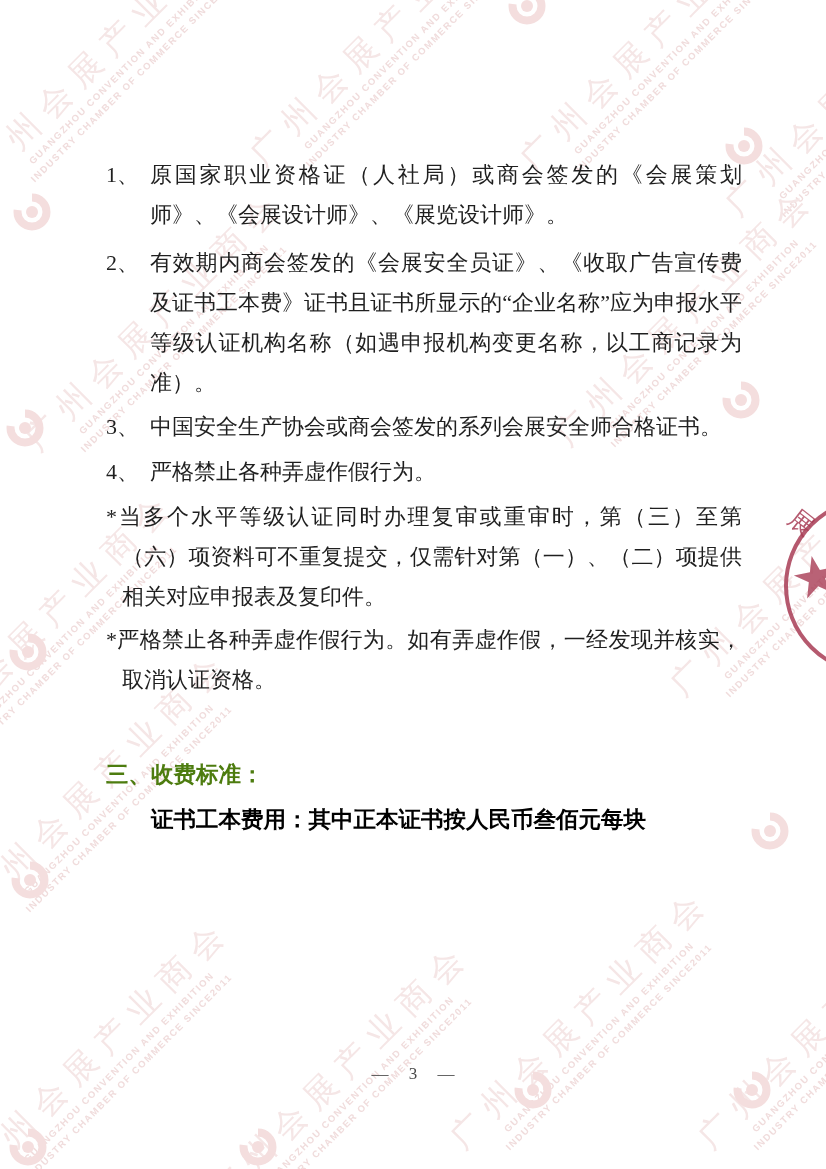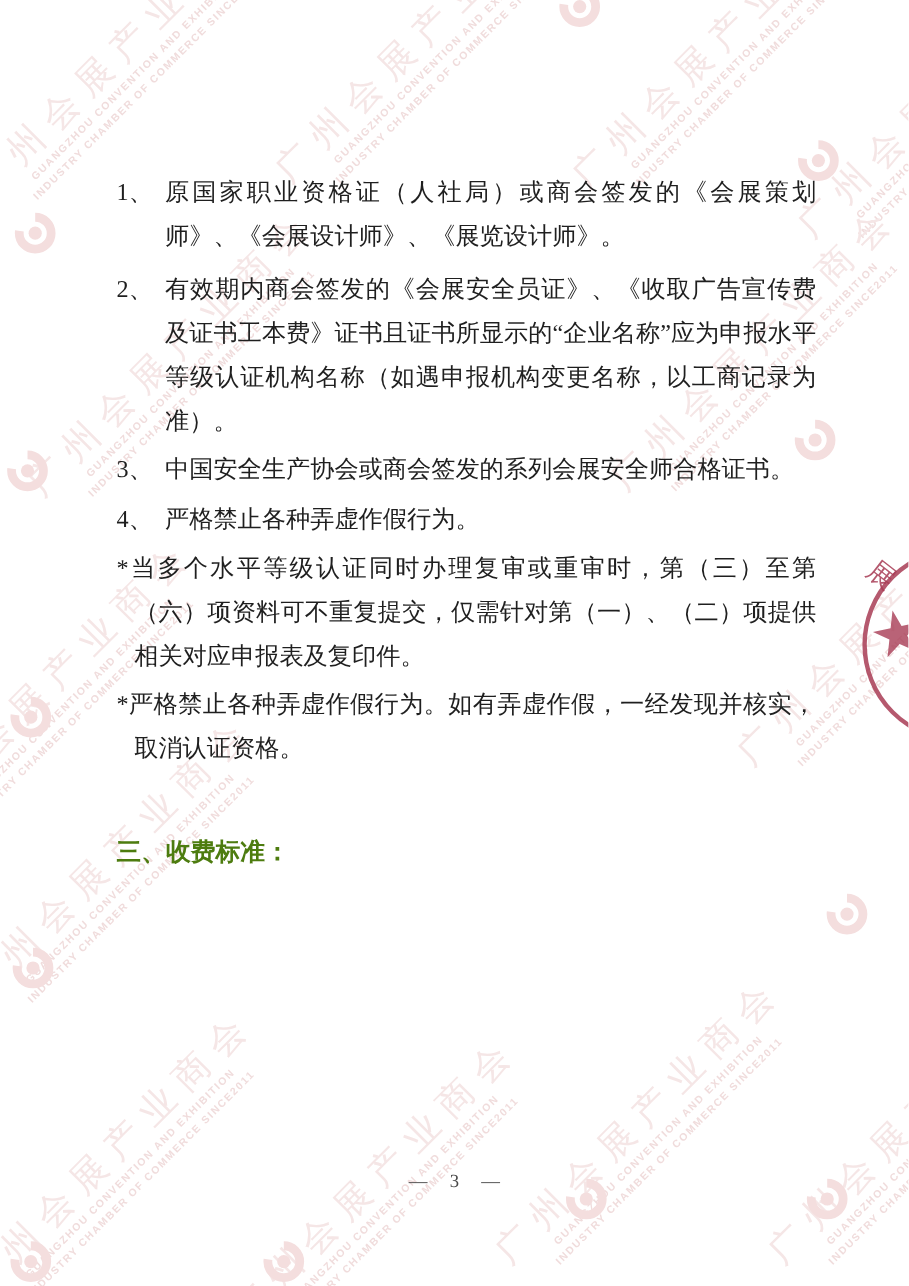--- a/index.html
+++ b/index.html
@@ -222,20 +222,21 @@
       <span class="num">4、</span>
       <span class="txt">严格禁止各种弄虚作假行为。</span>
     </div>
 
 
     <p class="note">*当多个水平等级认证同时办理复审或重审时，第（三）至第（六）项资料可不重复提交，仅需针对第（一）、（二）项提供相关对应申报表及复印件。</p>
     <p class="note last">*严格禁止各种弄虚作假行为。如有弄虚作假，一经发现并核实，取消认证资格。</p>
 
     <h3 class="heading">三、收费标准：</h3>
 
+    <p class="bold-para last">证书工本费用：其中正本证书按人民币叁佰元每块</p>
 
   </div>
 
   <div class="page-num">— 3 —</div>
 
   <div class="stamp">
     <div class="stamp-circle"></div>
     <div class="stamp-star">★</div>
     <div class="stamp-char">展</div>
   </div>

